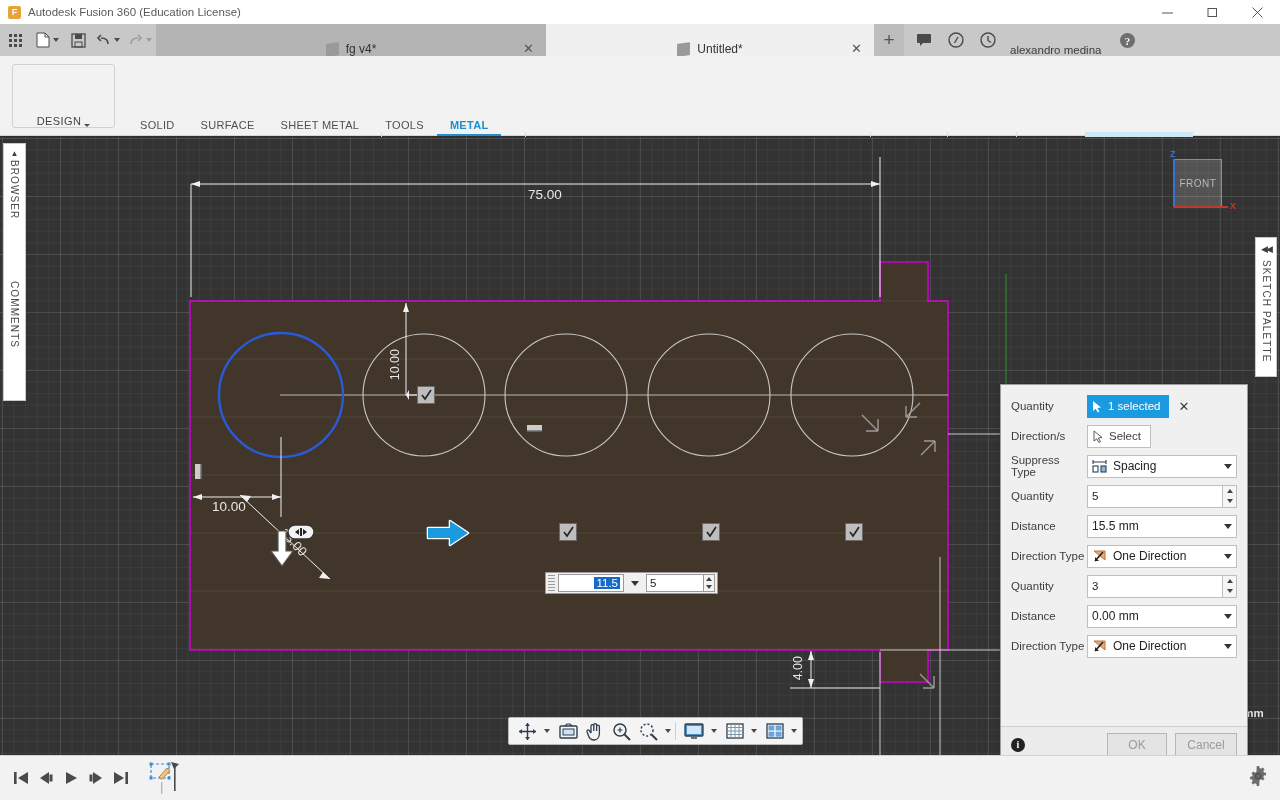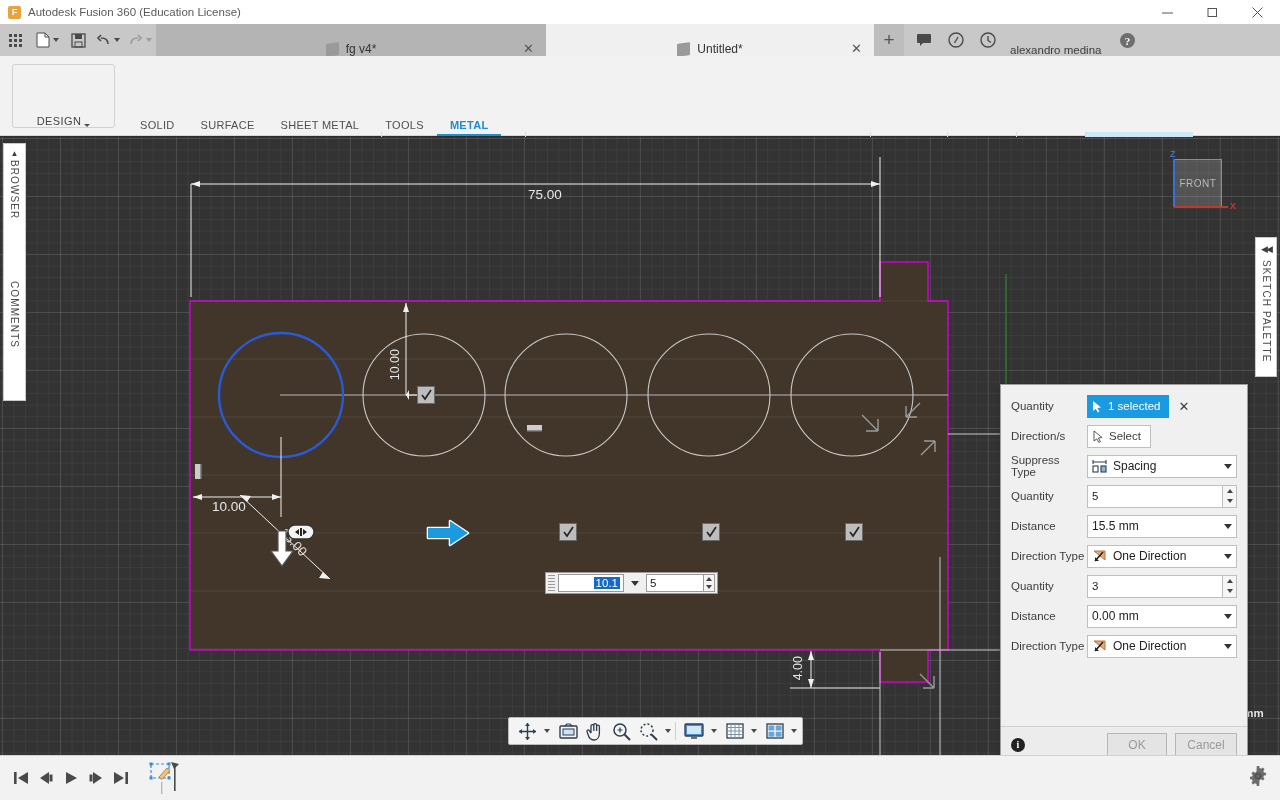--- a/index.html
+++ b/index.html
@@ -759,21 +759,21 @@
         <text x="10" y="12" font-size="9" fill="#3a6fd8" font-family="Liberation Sans, sans-serif" font-weight="bold">Z</text>
         <text x="70" y="64" font-size="9" fill="#c0392b" font-family="Liberation Sans, sans-serif" font-weight="bold">X</text>
       </svg>
     </div>
 
     <div class="statustext">1 Sketch Arc | Radius : 6.50 mm</div>
 
     <div class="floatinput">
       <div class="fi-grip"></div>
       <div class="fi-box fi-val1">
-        <span class="fi-sel">10.1</span>
+        <span class="fi-sel">11.5</span>
       </div>
       <div class="fi-drop"></div>
       <div class="fi-box fi-val2">5</div>
       <div class="fi-spin">
         <span class="spin-up"></span>
         <span class="spin-dn"></span>
       </div>
     </div>
 
     <div class="navbar-bottom">

